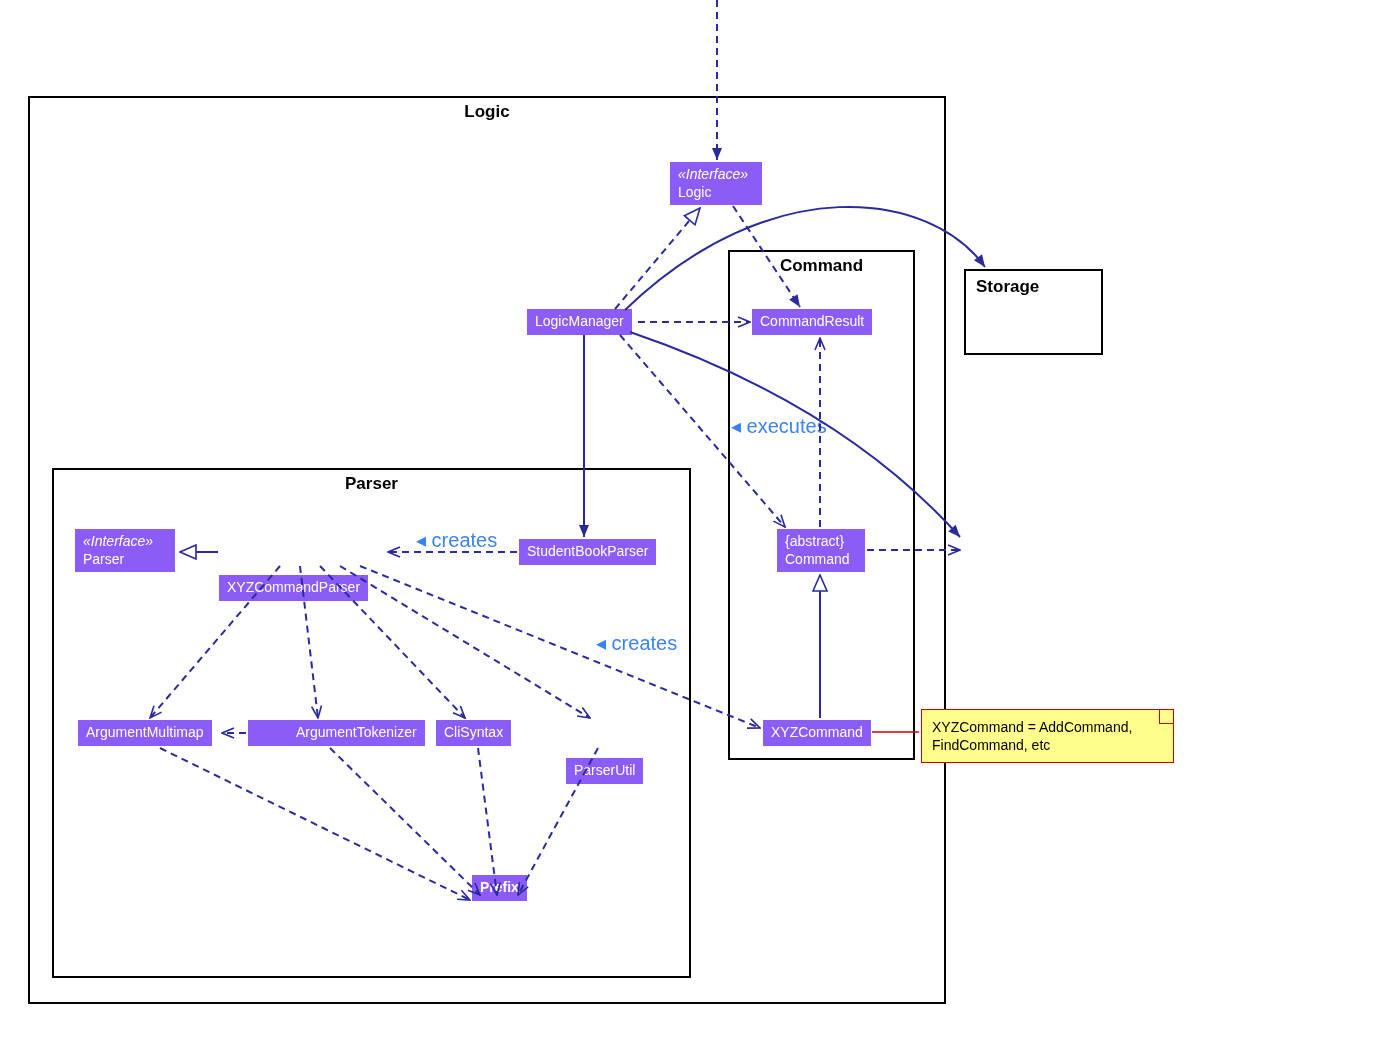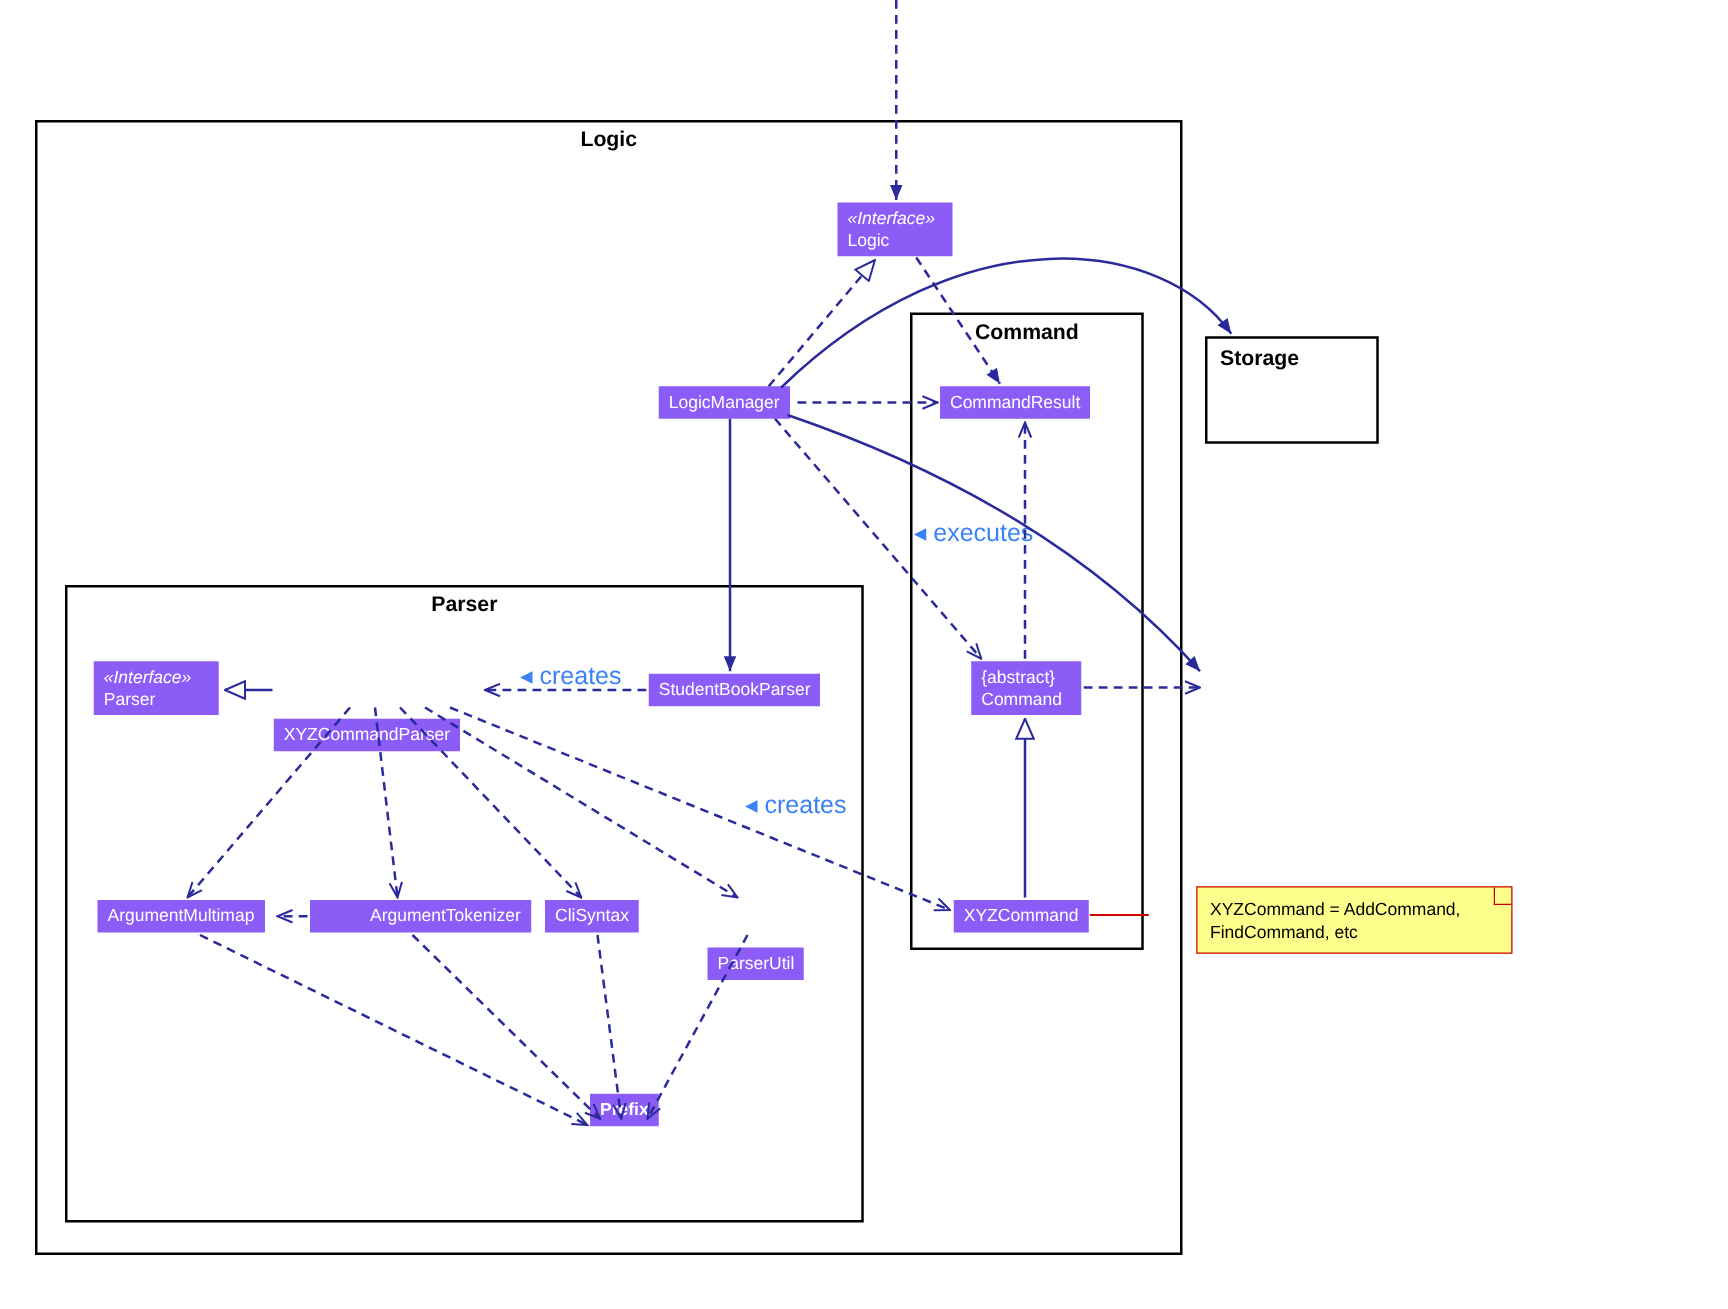--- a/index.html
+++ b/index.html
@@ -49,21 +49,20 @@
     font-size: 17px;
     padding: 6px 10px;
   }
   .note {
     position: absolute;
     background: #fefe8c;
     border: 1px solid #c00;
     padding: 8px 10px;
     font-size: 14px;
     line-height: 1.3;
-    margin-left: 36px;
   }
   .note-corner {
     position: absolute;
     right: 0; top: 0;
     width: 14px; height: 14px;
     border-left: 1px solid #c00;
     border-bottom: 1px solid #c00;
   }
   .edge-label {
     position: absolute;

